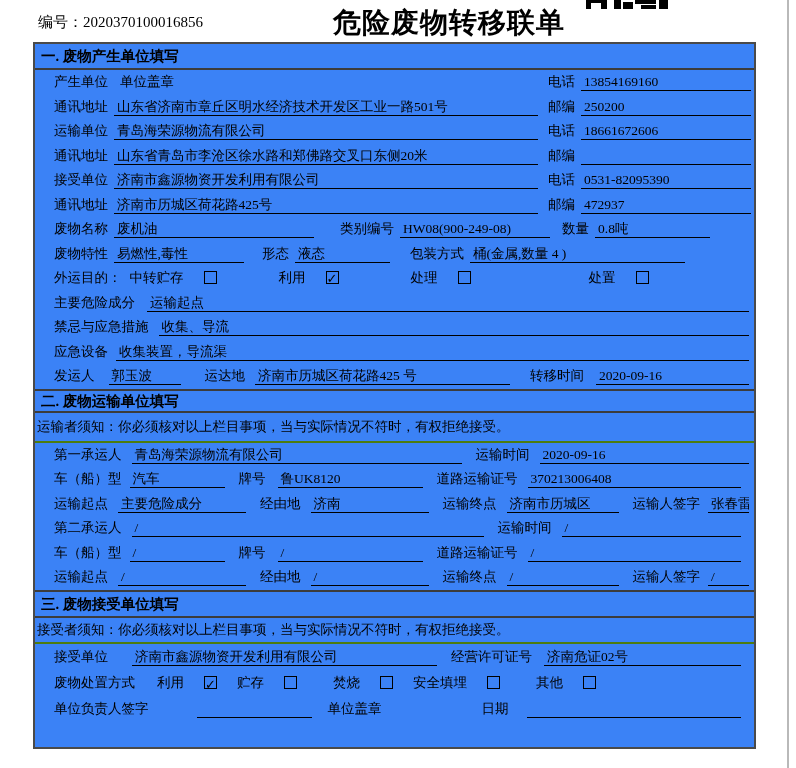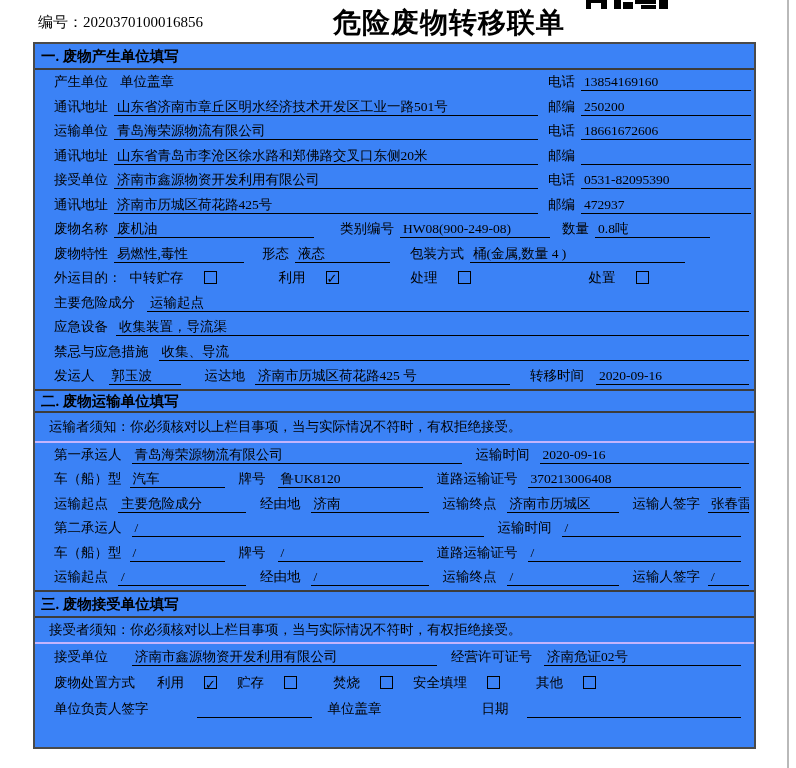--- a/index.html
+++ b/index.html
@@ -25,22 +25,22 @@
 
   
   .form{
     position:absolute;left:33px;top:42px;width:723px;height:707px;
     box-sizing:border-box;border:2px solid #4a4a4a;background:#3b82f6;overflow:hidden;
   }
   .sec-h{height:24px;line-height:24px;border-bottom:2px solid #3c3c3c;
          font-weight:bold;font-size:14.5px;padding-left:6px;white-space:nowrap;}
   .sec-h.bt{border-top:2px solid #3c3c3c;}
   .sec-h.h20{height:20px;line-height:20px;}
-  .note{height:28px;line-height:28px;border-bottom:2px solid #c4b5fd;
-        font-size:13.5px;padding-left:14px;white-space:nowrap;display:flex;}
+  .note{height:28px;line-height:28px;border-bottom:2px solid #4d7c0f;
+        font-size:13.5px;padding-left:2px;white-space:nowrap;display:flex;}
   .note.h24{height:24px;line-height:24px;}
   .row{display:flex;align-items:baseline;padding-left:19px;padding-right:3px;
        font-size:13.5px;line-height:24.5px;height:24.5px;white-space:nowrap;}
   .row.r2{line-height:24.6px;height:24.6px;}
   .row.r3{line-height:25.8px;height:25.8px;}
   .lbl{flex:none;}
   .u{border-bottom:1px solid #000;line-height:17px;padding:0 3px;margin-left:6px;
      white-space:nowrap;overflow:hidden;box-sizing:border-box;flex:none;}
   .u:empty::after{content:"\00a0";}
   .fx{flex:1 1 auto;}
@@ -169,27 +169,27 @@
       <span class="cb"></span>
     </span>
   </div>
 
   <div class="row">
     <span class="lbl">主要危险成分</span>
     <span class="u fx ml12 mr2">运输起点</span>
   </div>
 
   <div class="row">
+    <span class="lbl">禁忌与应急措施</span>
+    <span class="u fx ml10 mr2">收集、导流</span>
+  </div>
+
+  <div class="row">
     <span class="lbl">应急设备</span>
     <span class="u fx ml8 mr2">收集装置，导流渠</span>
-  </div>
-
-  <div class="row">
-    <span class="lbl">禁忌与应急措施</span>
-    <span class="u fx ml10 mr2">收集、导流</span>
   </div>
 
   <div class="row">
     <span class="lbl">发运人</span>
     <span class="u w72 ml14">郭玉波</span>
     <span class="lbl ml24">运达地</span>
     <span class="u w255 ml10">济南市历城区荷花路425 号</span>
     <span class="lbl ml20">转移时间</span>
     <span class="u fx ml12 mr2">2020-09-16</span>
   </div>

